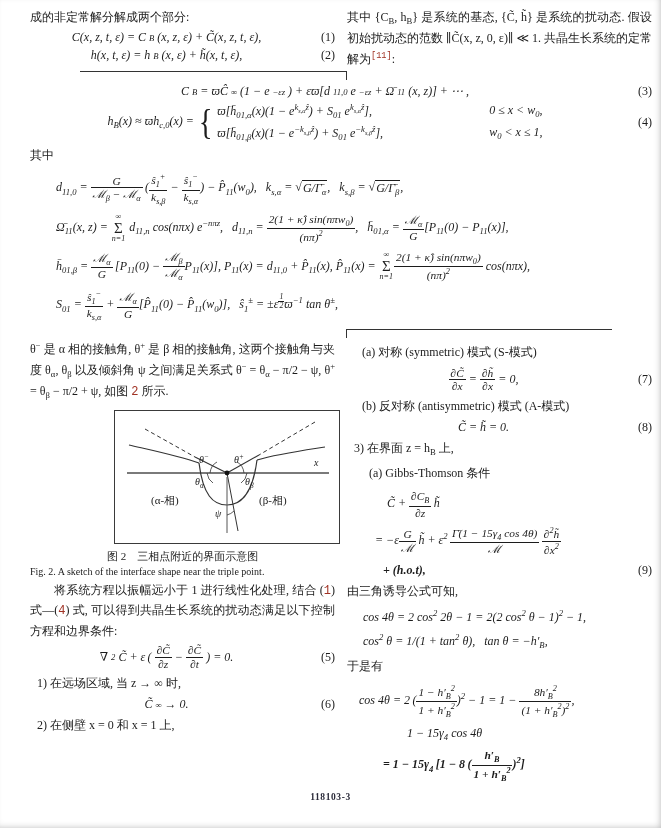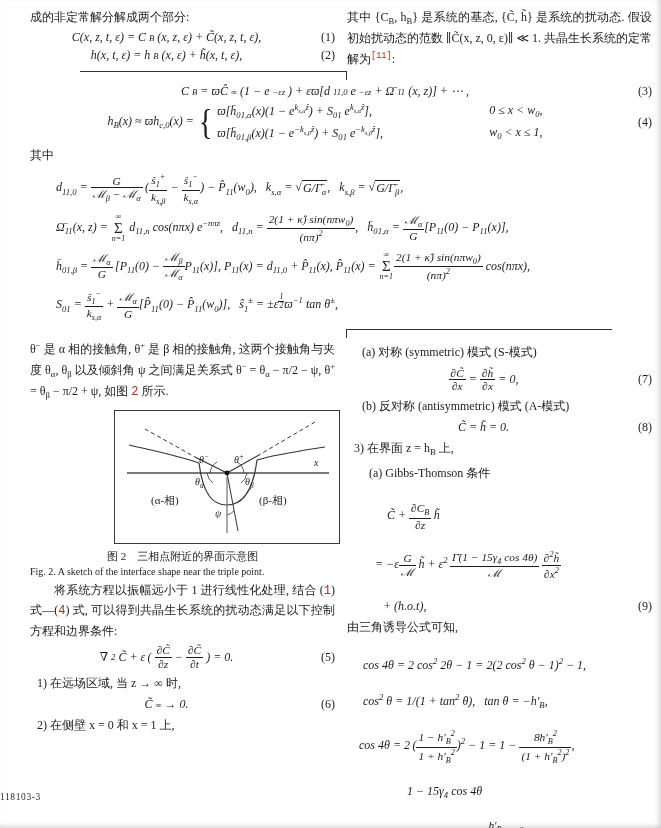--- a/index.html
+++ b/index.html
@@ -10,21 +10,21 @@
   .cols{display:flex;gap:12px;}
   .col{width:305px;}
   .zh{margin:0 0 2px 0;line-height:1.62;text-align:justify;}
   .just{text-align:justify;}
   .indent{text-indent:2em;}
   .math{font-style:italic;}
   sub,sup{font-size:0.72em;font-style:inherit;}
   .eqrow{display:flex;align-items:center;margin:3px 0;}
   .eqbody{flex:1;display:flex;justify-content:center;align-items:center;gap:3px;}
   .eqno{width:32px;text-align:right;font-style:normal;flex:none;}
-  .eql{margin:19px 0;}
+  .eql{margin:7px 0;}
   
   .fr{display:inline-block;vertical-align:middle;text-align:center;line-height:1.1;}
   .fr .nu{display:block;padding:0 2px;border-bottom:1px solid currentColor;font-size:0.95em;}
   .fr .de{display:block;padding:0 2px;font-size:0.95em;}
   sup .fr .nu, sup .fr .de{font-size:0.9em;padding:0 1px;}
   
   .sum{display:inline-flex;flex-direction:column;align-items:center;vertical-align:middle;line-height:1;margin:0 1px;}
   .sum .st,.sum .sb{font-size:8px;font-style:italic;}
   .sum .sg{font-size:15px;font-style:normal;line-height:0.95;}
   
@@ -56,25 +56,25 @@
   .figlab.up{font-style:normal;font-size:11px;font-family:Liberation Serif, serif;}
   .cap-zh{text-align:center;font-size:11px;margin:4px 0 1px 0;}
   .cap-en{font-size:10px;margin:2px 0 4px 0;text-align:justify;}
   .item{margin:4px 0;line-height:1.6;}
   .ind05{padding-left:7px;}
   .ind12{padding-left:15px;}
   .ind15{padding-left:22px;}
   .pl12{padding-left:12px;}
   .pl16{padding-left:16px;}
   .pl28{padding-left:28px;}
-  .pl36{padding-left:36px;}
+  .pl36{padding-left:36px;font-weight:bold;}
   .pl40{padding-left:40px;}
   .pl60{padding-left:60px;}
-  .footer{position:absolute;left:0;right:0;top:792px;text-align:left;
-          font-size:9.5px;letter-spacing:0.6px;color:#2b2b3a;}
+  .footer{position:absolute;left:0;right:0;top:792px;text-align:center;
+          font-size:9.5px;letter-spacing:0.6px;color:#2b2b3a;font-weight:bold;}
 </style>
 </head>
 <body>
 
 <div class="page">
   <div class="content">
 
     <div class="cols">
       <div class="col">
         <p class="zh">成的非定常解分解成两个部分:</p>
@@ -224,20 +224,21 @@
           <div class="math eql pl28">= −ε<span class="fr"><span class="nu">G</span><span class="de">ℳ</span></span> h̃ + ε<sup>2</sup> <span class="fr"><span class="nu">Γ̄(1 − 15γ<sub>4</sub> cos 4θ)</span><span class="de">ℳ</span></span> <span class="fr"><span class="nu">∂<sup>2</sup>h̃</span><span class="de">∂x<sup>2</sup></span></span></div>
           <div class="eqrow">
             <div class="math pl36" style="flex:1;">+ (h.o.t),</div>
             <div class="eqno">(9)</div>
           </div>
         </div>
 
         <p class="zh item">由三角诱导公式可知,</p>
         <div class="math eql pl16">cos 4θ = 2 cos<sup>2</sup> 2θ − 1 = 2(2 cos<sup>2</sup> θ − 1)<sup>2</sup> − 1,</div>
         <div class="math eql pl16">cos<sup>2</sup> θ = 1/(1 + tan<sup>2</sup> θ),  tan θ = −h′<sub>B</sub>,</div>
+        <p class="zh item">于是有</p>
         <div>
           <div class="math eql pl12">cos 4θ = 2 (<span class="fr"><span class="nu">1 − h′<sub>B</sub><sup>2</sup></span><span class="de">1 + h′<sub>B</sub><sup>2</sup></span></span>)<sup>2</sup> − 1 = 1 − <span class="fr"><span class="nu">8h′<sub>B</sub><sup>2</sup></span><span class="de">(1 + h′<sub>B</sub><sup>2</sup>)<sup>2</sup></span></span>,</div>
           <div class="math eql pl60">1 − 15γ<sub>4</sub> cos 4θ</div>
           <div class="math eql pl36">= 1 − 15γ<sub>4</sub> [1 − 8 (<span class="fr"><span class="nu">h′<sub>B</sub></span><span class="de">1 + h′<sub>B</sub><sup>2</sup></span></span>)<sup>2</sup>]</div>
         </div>
       </div>
     </div>
   </div>
 
   <div class="footer">118103-3</div>

